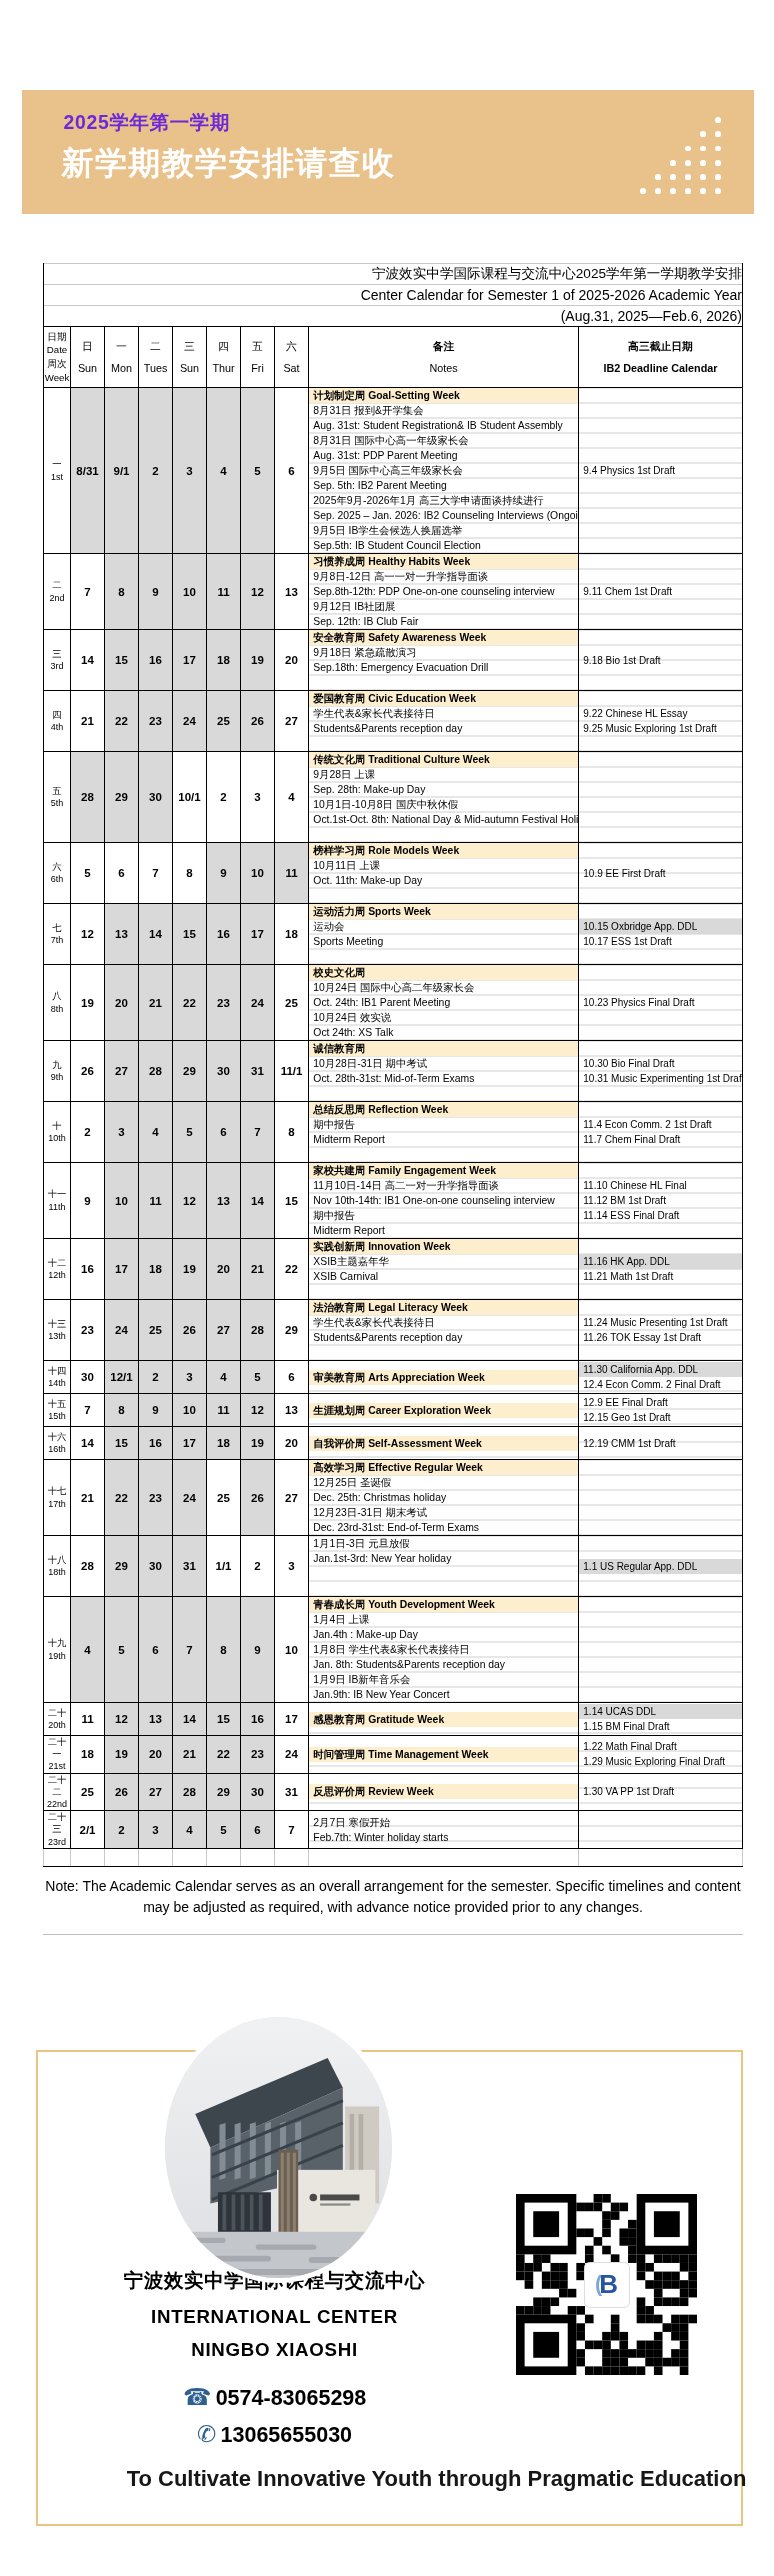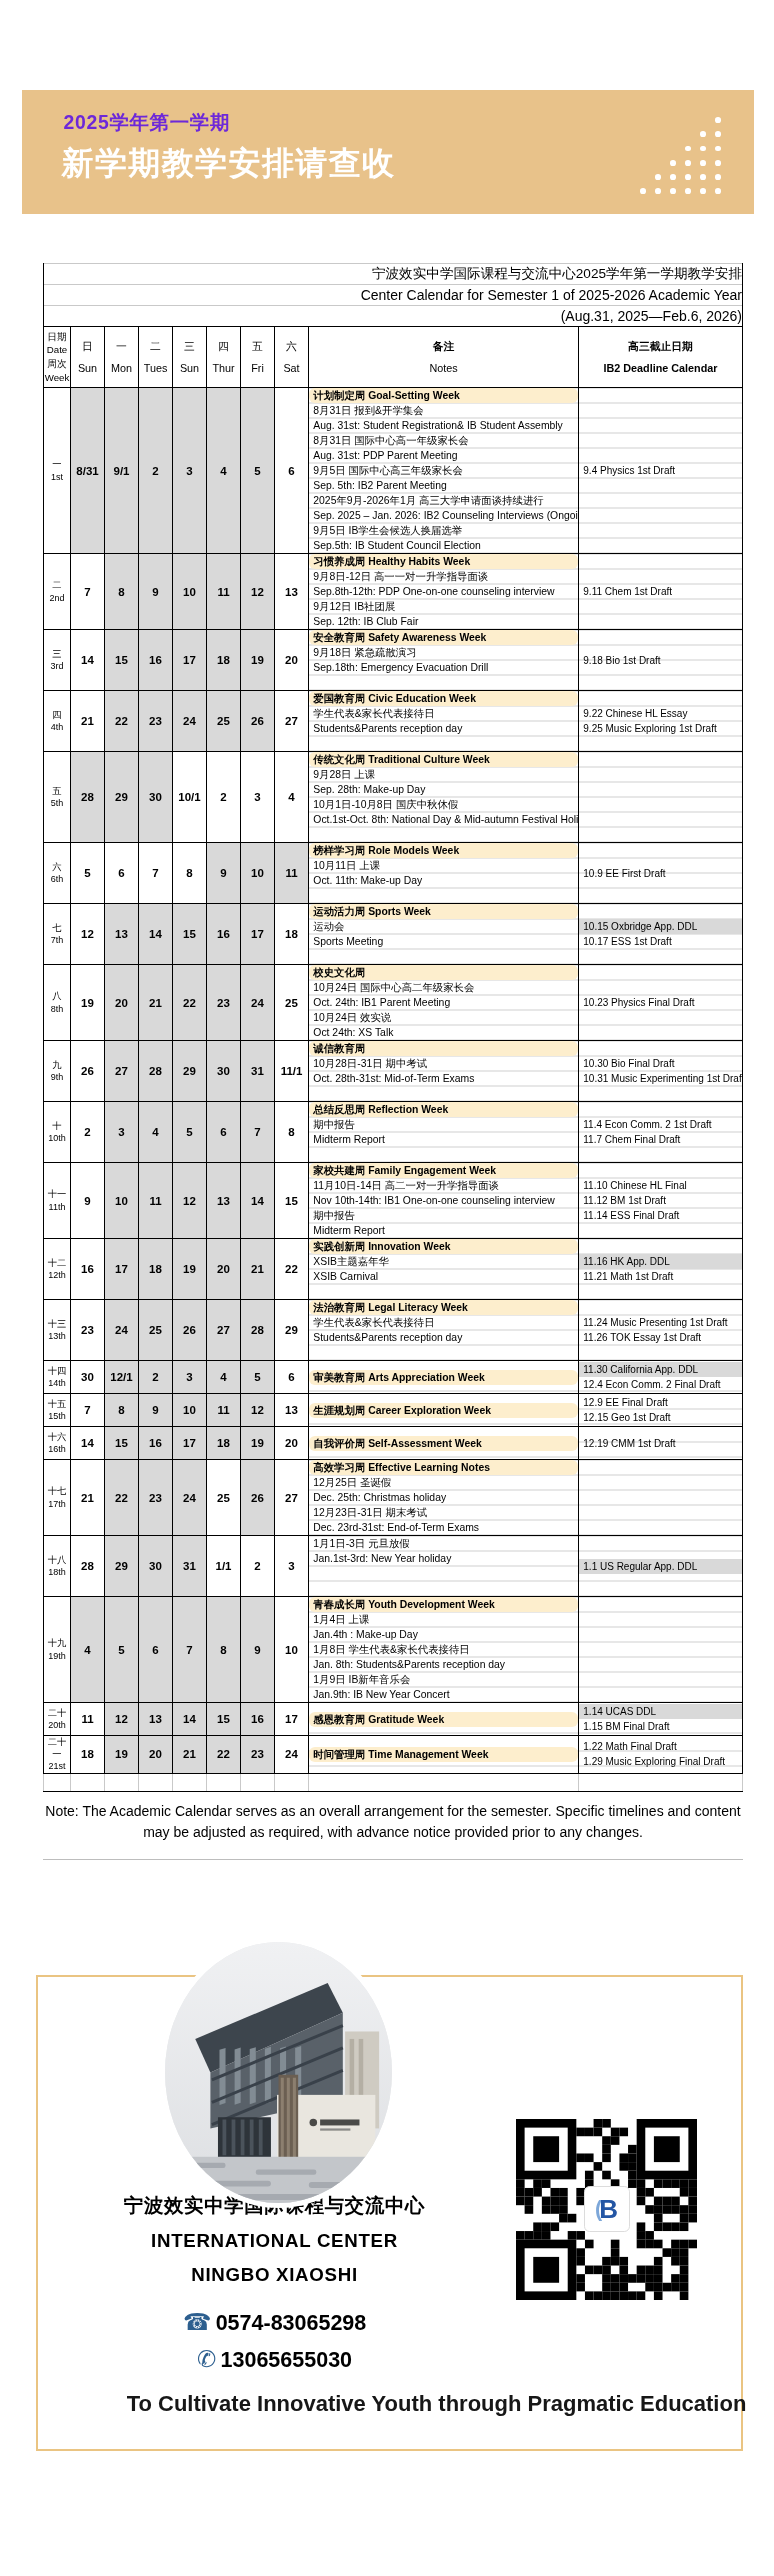--- a/index.html
+++ b/index.html
@@ -33,21 +33,21 @@
 
   tr.wrow>td{border-top:1.4px solid #000;vertical-align:middle;}
   td.wk{text-align:center;border-right-width:1.4px;}
   .wk-zh{font-size:9.3px;line-height:12.2px;}
   .wk-en{font-size:9px;line-height:12.2px;}
   td.day{text-align:center;font-size:11.5px;font-weight:600;background:#fff;}
   td.day.shade{background:#d9d9d9;}
   td.notes,td.dl{vertical-align:top;border-left-width:1.4px;}
   .ruled{background-image:repeating-linear-gradient(to bottom,transparent 0px,transparent 14.3px,#cfcfcf 14.3px,#cfcfcf 15px);}
   .note-line{min-height:15px;line-height:15px;font-size:10.4px;padding:0 0 0 4.3px;white-space:nowrap;}
-  .note-line.hl{background:#fdeecd;font-weight:bold;border-radius:6px;}
+  .note-line.hl{background:#fdeecd;font-weight:bold;}
   .dl-line{height:15px;line-height:15px;font-size:10px;padding-left:4.3px;white-space:nowrap;}
   .dl-line.shaded{background:#d9d9d9;}
   tr.erow>td{border-top:1.4px solid #000;border-left:0.7px solid #c9c9c9;border-right:0.7px solid #c9c9c9;height:17px;background:#fff;}
 
   .fz{border-top:0.7px solid #bdbdbd;border-bottom:0.7px solid #bdbdbd;height:27px;line-height:27px;text-align:center;font-weight:bold;font-size:11px;}
   .fe{border-bottom:0.7px solid #bdbdbd;text-align:center;font-size:14px;line-height:21px;padding:9.3px 0 16px 0;}
 
   
   .card{position:relative;margin:115px 32px 0 36px;height:472px;border:2.9px solid #eac482;}
   .photo-wrap{position:absolute;left:122px;top:-40px;width:227px;height:261px;border:5.7px solid #ffffff;border-radius:50%;overflow:hidden;background:#e9eaec;box-sizing:content-box;z-index:2;}
@@ -543,21 +543,21 @@
             <div class="wk-en">17th</div>
           </td>
           <td class="day">21</td>
           <td class="day shade">22</td>
           <td class="day shade">23</td>
           <td class="day shade">24</td>
           <td class="day">25</td>
           <td class="day shade">26</td>
           <td class="day">27</td>
           <td class="notes ruled">
-            <div class="note-line hl">高效学习周 Effective Learning Notes</div>
+            <div class="note-line hl">高效学习周 Effective Regular Week</div>
             <div class="note-line">12月25日 圣诞假</div>
             <div class="note-line">Dec. 25th: Christmas holiday</div>
             <div class="note-line">12月23日-31日 期末考试</div>
             <div class="note-line">Dec. 23rd-31st: End-of-Term Exams</div>
           </td>
           <td class="dl ruled"></td>
         </tr>
         <tr class="wrow" style="height: 33px;">
           <td class="wk">
             <div class="wk-zh">十八</div>
@@ -635,20 +635,57 @@
           <td class="day shade">22</td>
           <td class="day shade">23</td>
           <td class="day">24</td>
           <td class="notes ruled">
             <div class="note-line hl">时间管理周 Time Management Week</div>
           </td>
           <td class="dl ruled">
             <div class="dl-line">1.22 Math Final Draft</div>
             <div class="dl-line">1.29 Music Exploring Final Draft</div>
           </td>
+        </tr>
+        <tr class="wrow" style="height: 33px;">
+          <td class="wk">
+            <div class="wk-zh">二十二</div>
+            <div class="wk-en">22nd</div>
+          </td>
+          <td class="day">25</td>
+          <td class="day shade">26</td>
+          <td class="day shade">27</td>
+          <td class="day shade">28</td>
+          <td class="day shade">29</td>
+          <td class="day shade">30</td>
+          <td class="day">31</td>
+          <td class="notes ruled">
+            <div class="note-line hl">反思评价周 Review Week</div>
+          </td>
+          <td class="dl ruled">
+            <div class="dl-line">1.30 VA PP 1st Draft</div>
+          </td>
+        </tr>
+        <tr class="wrow" style="height: 33px;">
+          <td class="wk">
+            <div class="wk-zh">二十三</div>
+            <div class="wk-en">23rd</div>
+          </td>
+          <td class="day">2/1</td>
+          <td class="day shade">2</td>
+          <td class="day shade">3</td>
+          <td class="day shade">4</td>
+          <td class="day shade">5</td>
+          <td class="day shade">6</td>
+          <td class="day">7</td>
+          <td class="notes ruled">
+            <div class="note-line">2月7日 寒假开始</div>
+            <div class="note-line">Feb.7th: Winter holiday starts</div>
+          </td>
+          <td class="dl ruled"></td>
         </tr>
         <tr class="erow">
           <td></td>
           <td></td>
           <td></td>
           <td></td>
           <td></td>
           <td></td>
           <td></td>
           <td></td>

